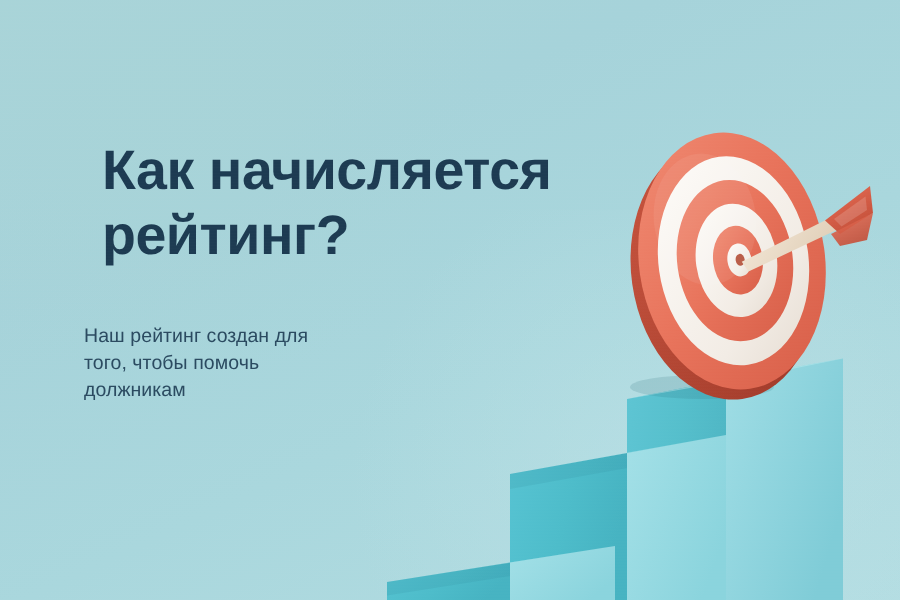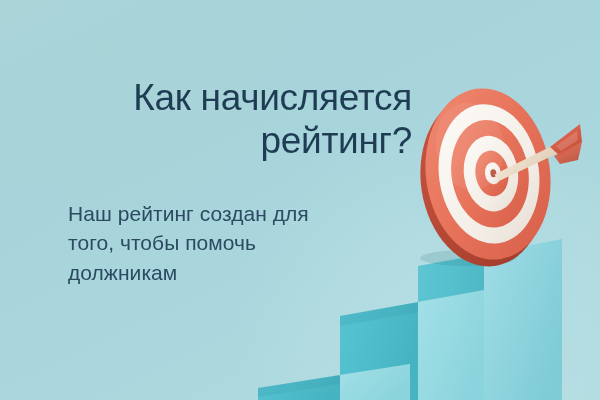--- a/index.html
+++ b/index.html
@@ -33,33 +33,32 @@
 
   
   .copy {
     position: absolute;
     left: 52px;
     top: 76px;
     width: 360px;
     z-index: 6;
   }
   .headline {
-    margin: 0;
+    margin: 16px;
     font-size: 37px;
     line-height: 1.17;
-    font-weight: normal;
+    font-weight: bold;
     letter-spacing: -0.3px;
     color: #1d3b52;
     white-space: pre-line;
-    text-align: right;
   }
   .subhead {
-    margin: 16px;
+    margin: 4px;
     padding-top: 20px;
-    font-size: 21px;
+    font-size: 13px;
     line-height: 1.42;
     font-weight: normal;
     letter-spacing: 0.05px;
     color: #2a4a60;
     white-space: pre-line;
   }
 
   
   .steps {
     position: absolute;

